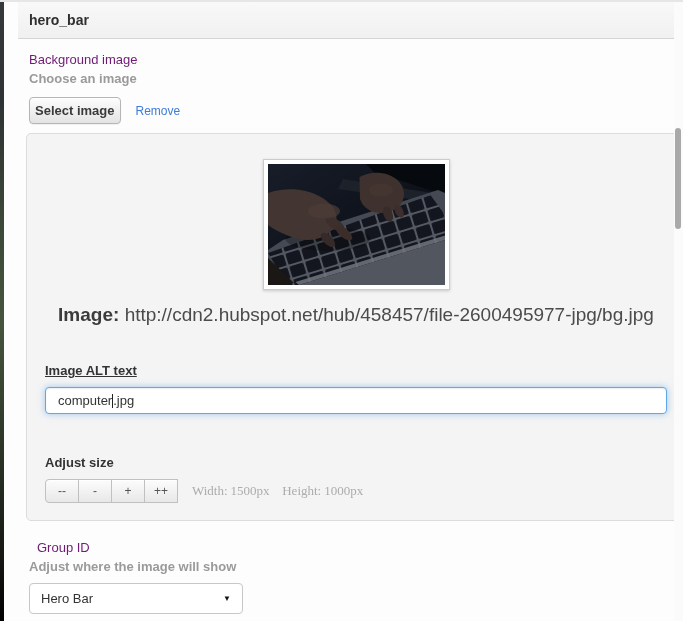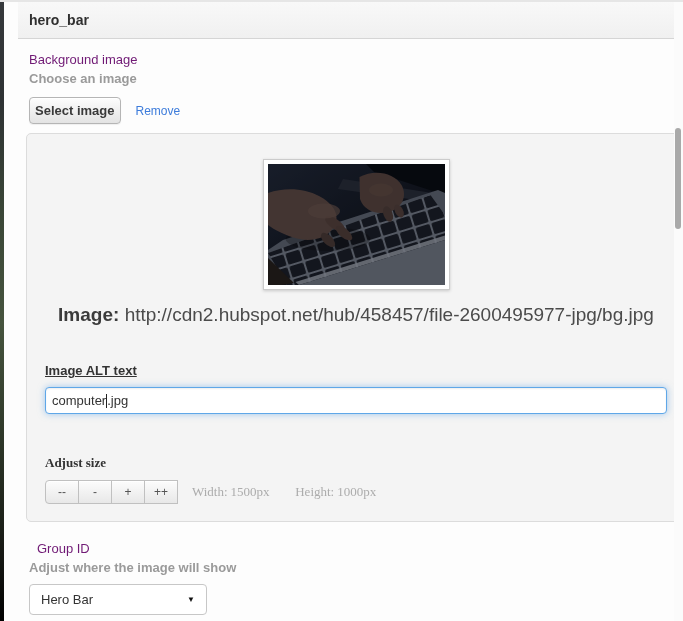--- a/index.html
+++ b/index.html
@@ -67,43 +67,43 @@
   .caption { margin-top: 14px; text-align: center; font-size: 19px; color: #4b4b4b; }
   .caption b { color: #3b3b3b; }
 
   .alt-label { margin-top: 37px; font-weight: bold; color: #333; text-decoration: underline; }
   .text-input {
     margin-top: 9px; height: 27px; width: 100%;
     background: #fff;
     border: 1px solid #5fa7e8; border-radius: 4px;
     box-shadow: 0 0 7px rgba(88,160,230,.55), inset 0 1px 2px rgba(0,0,0,.07);
     display: flex; align-items: center;
-    padding: 0 6px; color: #333; cursor: text;
+    padding: 0 12px; color: #333; cursor: text;
   }
   .caret { width: 1px; height: 14px; background: #222; }
 
-  .adjust-label { margin-top: 41px; font-weight: bold; color: #333; font-family: Liberation Serif, serif; }
+  .adjust-label { margin-top: 41px; font-weight: bold; color: #333; }
   .adjust-row { margin-top: 9px; display: flex; align-items: center; }
   .adjust-btn {
     width: 34px; padding: 4px 0; text-align: center;
     font-size: 12px; color: #555;
     background: linear-gradient(#fcfcfc, #e8e8e8);
     border: 1px solid #c0c0c0;
     margin-left: -1px; cursor: pointer;
     box-shadow: inset 0 1px 0 #fff;
   }
   .adjust-btn:first-child { border-radius: 4px 0 0 4px; margin-left: 0; }
   .adjust-btn:last-child { border-radius: 0 4px 4px 0; }
   .size-info { margin-left: 14px; color: #acacac; font-size: 13px; }
   .size-info span { margin-right: 3px; font-family: Liberation Serif, serif; }
-  .size-info .gap { margin-right: 22px; }
+  .size-info .gap { margin-right: 9px; }
 
   .group-section { margin-left: 11px; margin-top: 19px; }
   .select {
-    margin-top: 9px; width: 178px; height: 31px;
+    margin-top: 9px; width: 214px; height: 31px;
     background: #fff; border: 1px solid #c7c7c7; border-radius: 4px;
     display: flex; align-items: center;
     padding: 8px 11px; color: #333; cursor: pointer;
   }
   .select .caret-icon { margin-left: auto; font-size: 8px; color: #111; }
 
   
   .scrollbar {
     position: absolute; right: 0; top: 0; width: 9px; height: 621px;
     background: #fbfbfb; z-index: 4;

